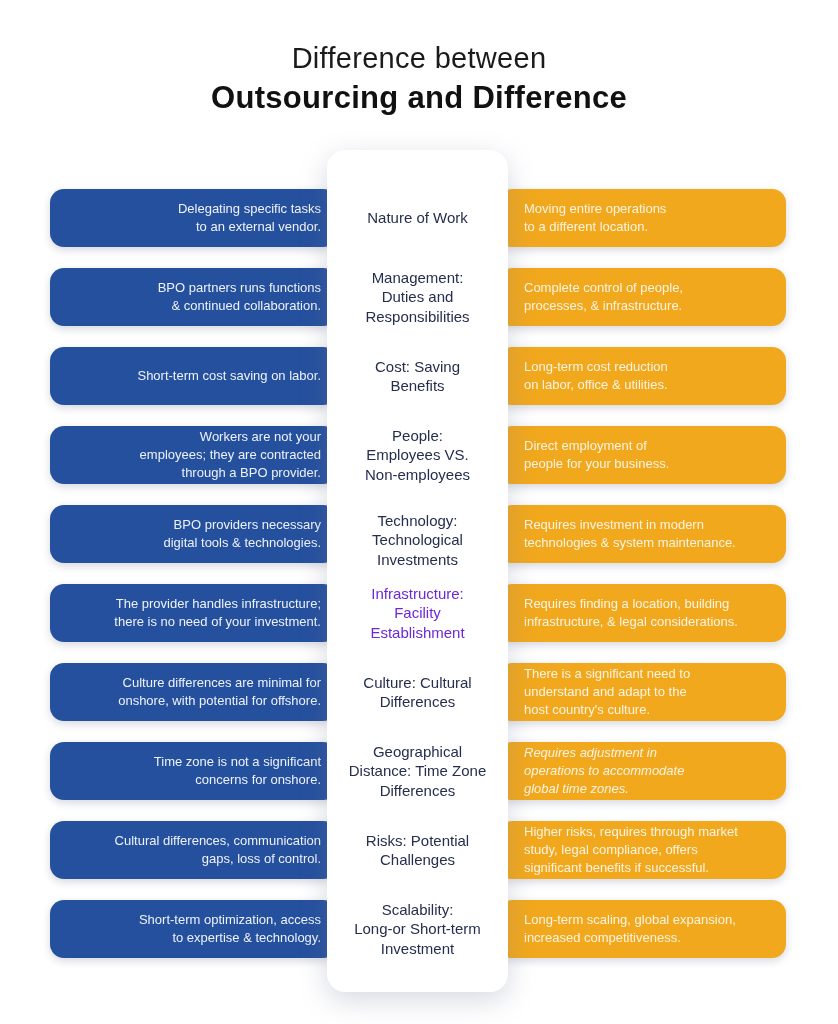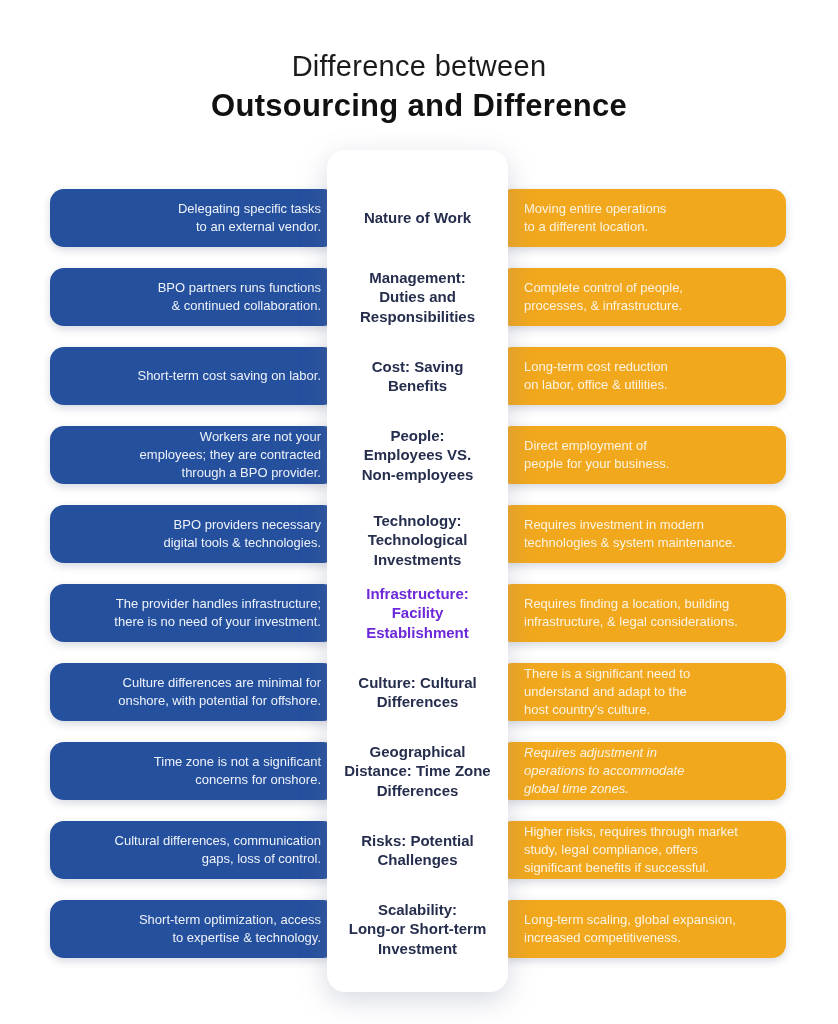--- a/index.html
+++ b/index.html
@@ -12,21 +12,21 @@
     position: relative;
   }
   .page {
     width: 838px;
     height: 1024px;
     position: relative;
   }
   
   .title-wrap {
     position: absolute;
-    top: 48px;
+    top: 40px;
     left: 0;
     width: 100%;
     text-align: center;
     z-index: 5;
   }
   .title-line1 {
     font-size: 29px;
     font-weight: 500;
     color: #1b1b1b;
     letter-spacing: 0.3px;
@@ -110,21 +110,21 @@
   .center-cell {
     width: 181px;
     position: relative;
     z-index: 3;
     display: flex;
     align-items: center;
     justify-content: center;
   }
   .center-text {
     font-size: 15px;
-    font-weight: 700;
+    font-weight: 400;
     color: #262e4e;
     text-align: center;
     line-height: 1.27;
     white-space: pre-line;
   }
 </style>
 </head>
 <body>
 
 <div class="page">

